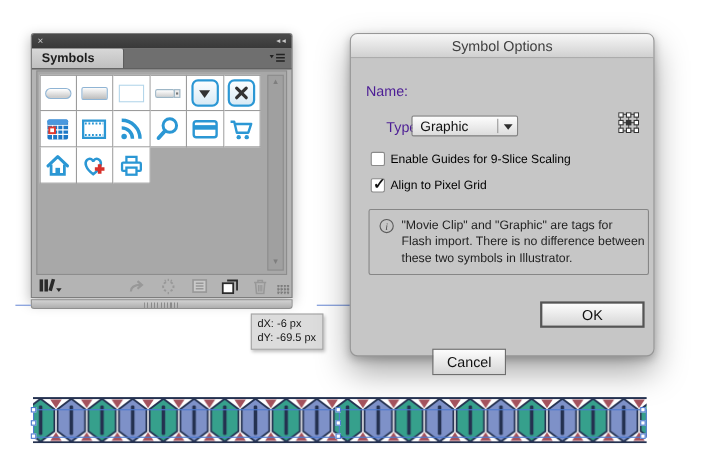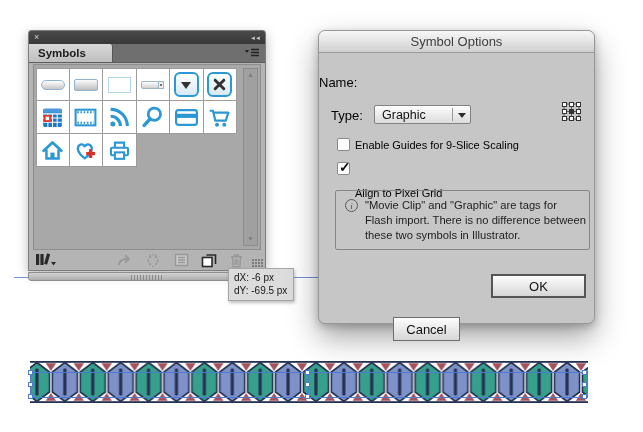--- a/index.html
+++ b/index.html
@@ -68,21 +68,21 @@
             margin-top:6px; }
 
   
   .dialog { position:absolute; left:318px; top:30px; width:277px; height:294px;
             background:#c6c6c6; border:1px solid #979797; border-radius:7px;
             box-shadow:0 14px 30px rgba(0,0,0,.35), 0 3px 8px rgba(0,0,0,.22); }
   .dtitle { position:absolute; left:0; right:0; top:0; height:22px;
             background:linear-gradient(#f7f7f7,#d0d0d0); border-bottom:1px solid #9b9b9b;
             border-radius:6px 6px 0 0; text-align:center; line-height:22px;
             font-size:13px; color:#404040; }
-  .dlabel { position:absolute; font-size:13px; color:#000000; }
+  .dlabel { position:absolute; font-size:13px; color:#4c1d95; text-align:right; }
   .name-input { position:absolute; left:55px; top:41px; width:206px; height:19px;
                 border:2px solid #4a6cae; background:#fff; font-size:12.5px; padding:0 4px;
                 font-family:"Liberation Sans",sans-serif; color:#111; }
   .dropdown { position:absolute; left:55px; top:74px; width:97px; height:19px;
               background:linear-gradient(#fdfdfd,#dcdcdc); border:1px solid #838383;
               border-radius:2px; display:flex; align-items:center; font-size:12.5px; color:#111; }
   .dropdown .txt { padding-left:7px; flex:1; }
   .dropdown .sep { width:1px; height:13px; background:#9a9a9a; }
   .dropdown .car { width:17px; display:flex; align-items:center; justify-content:center; }
   .car-tri { width:0; height:0; border:4px solid transparent; border-top:5px solid #2e2e2e;
@@ -101,21 +101,21 @@
   .dbtn { position:absolute; top:243px; height:24px; background:linear-gradient(#fdfdfd,#d6d6d6);
           font-size:13px; color:#111; display:flex; align-items:center; justify-content:center;
           font-family:"Liberation Sans",sans-serif; }
   .btn-cancel { left:74px; width:67px; border:1.5px solid #6e6e6e;margin-top:43px; }
   .btn-ok { left:172px; width:95px; border:2.5px solid #555; }
 
   
   .reg { position:absolute; left:243px; top:71px; }
 
   
-  .tooltip { position:absolute; left:228px; top:268px; background:#dcdcdc;
+  .tooltip { position:absolute; left:228px; top:285px; background:#dcdcdc;
              border:1px solid #a6a6a6; box-shadow:1px 2px 3px rgba(0,0,0,.25);
              padding:2px 6px 3px 5px; font-size:10px; color:#161616; line-height:1.3; }
   .guide { position:absolute; height:1px; background:#7391d8; }
 
   
   .strip { position:absolute; left:30px; top:361px; width:558px; height:42px; }
   .sel { position:absolute; left:30px; top:372px; width:558px; height:26px;
          border:1px solid #4d7ad0; }
   .sel .mid { position:absolute; left:277px; top:0; width:1px; height:24px; background:#4d7ad0; }
   .hdl { position:absolute; width:5px; height:5px; background:#fff; border:1px solid #4d7ad0; }
@@ -334,21 +334,21 @@
     </div>
 
     <div class="cb" style="left:18px; top:107px;">
       <span class="mark"></span>
     </div>
     <div class="cb-label" style="left:36px; top:108px;">Enable Guides for 9-Slice Scaling</div>
 
     <div class="cb" style="left:18px; top:131px;">
       <span class="mark">✓</span>
     </div>
-    <div class="cb-label" style="left:36px; top:132px;margin-top:24px;">Align to Pixel Grid</div>
+    <div class="cb-label" style="left:36px; top:132px;">Align to Pixel Grid</div>
 
     <div class="infobox">
       <div class="info-i">i</div>
       <div class="info-txt">"Movie Clip" and "Graphic" are tags for Flash import. There is no difference between these two symbols in Illustrator.</div>
     </div>
 
     <button class="dbtn btn-cancel">Cancel</button>
     <button class="dbtn btn-ok">OK</button>
   </div>
 

